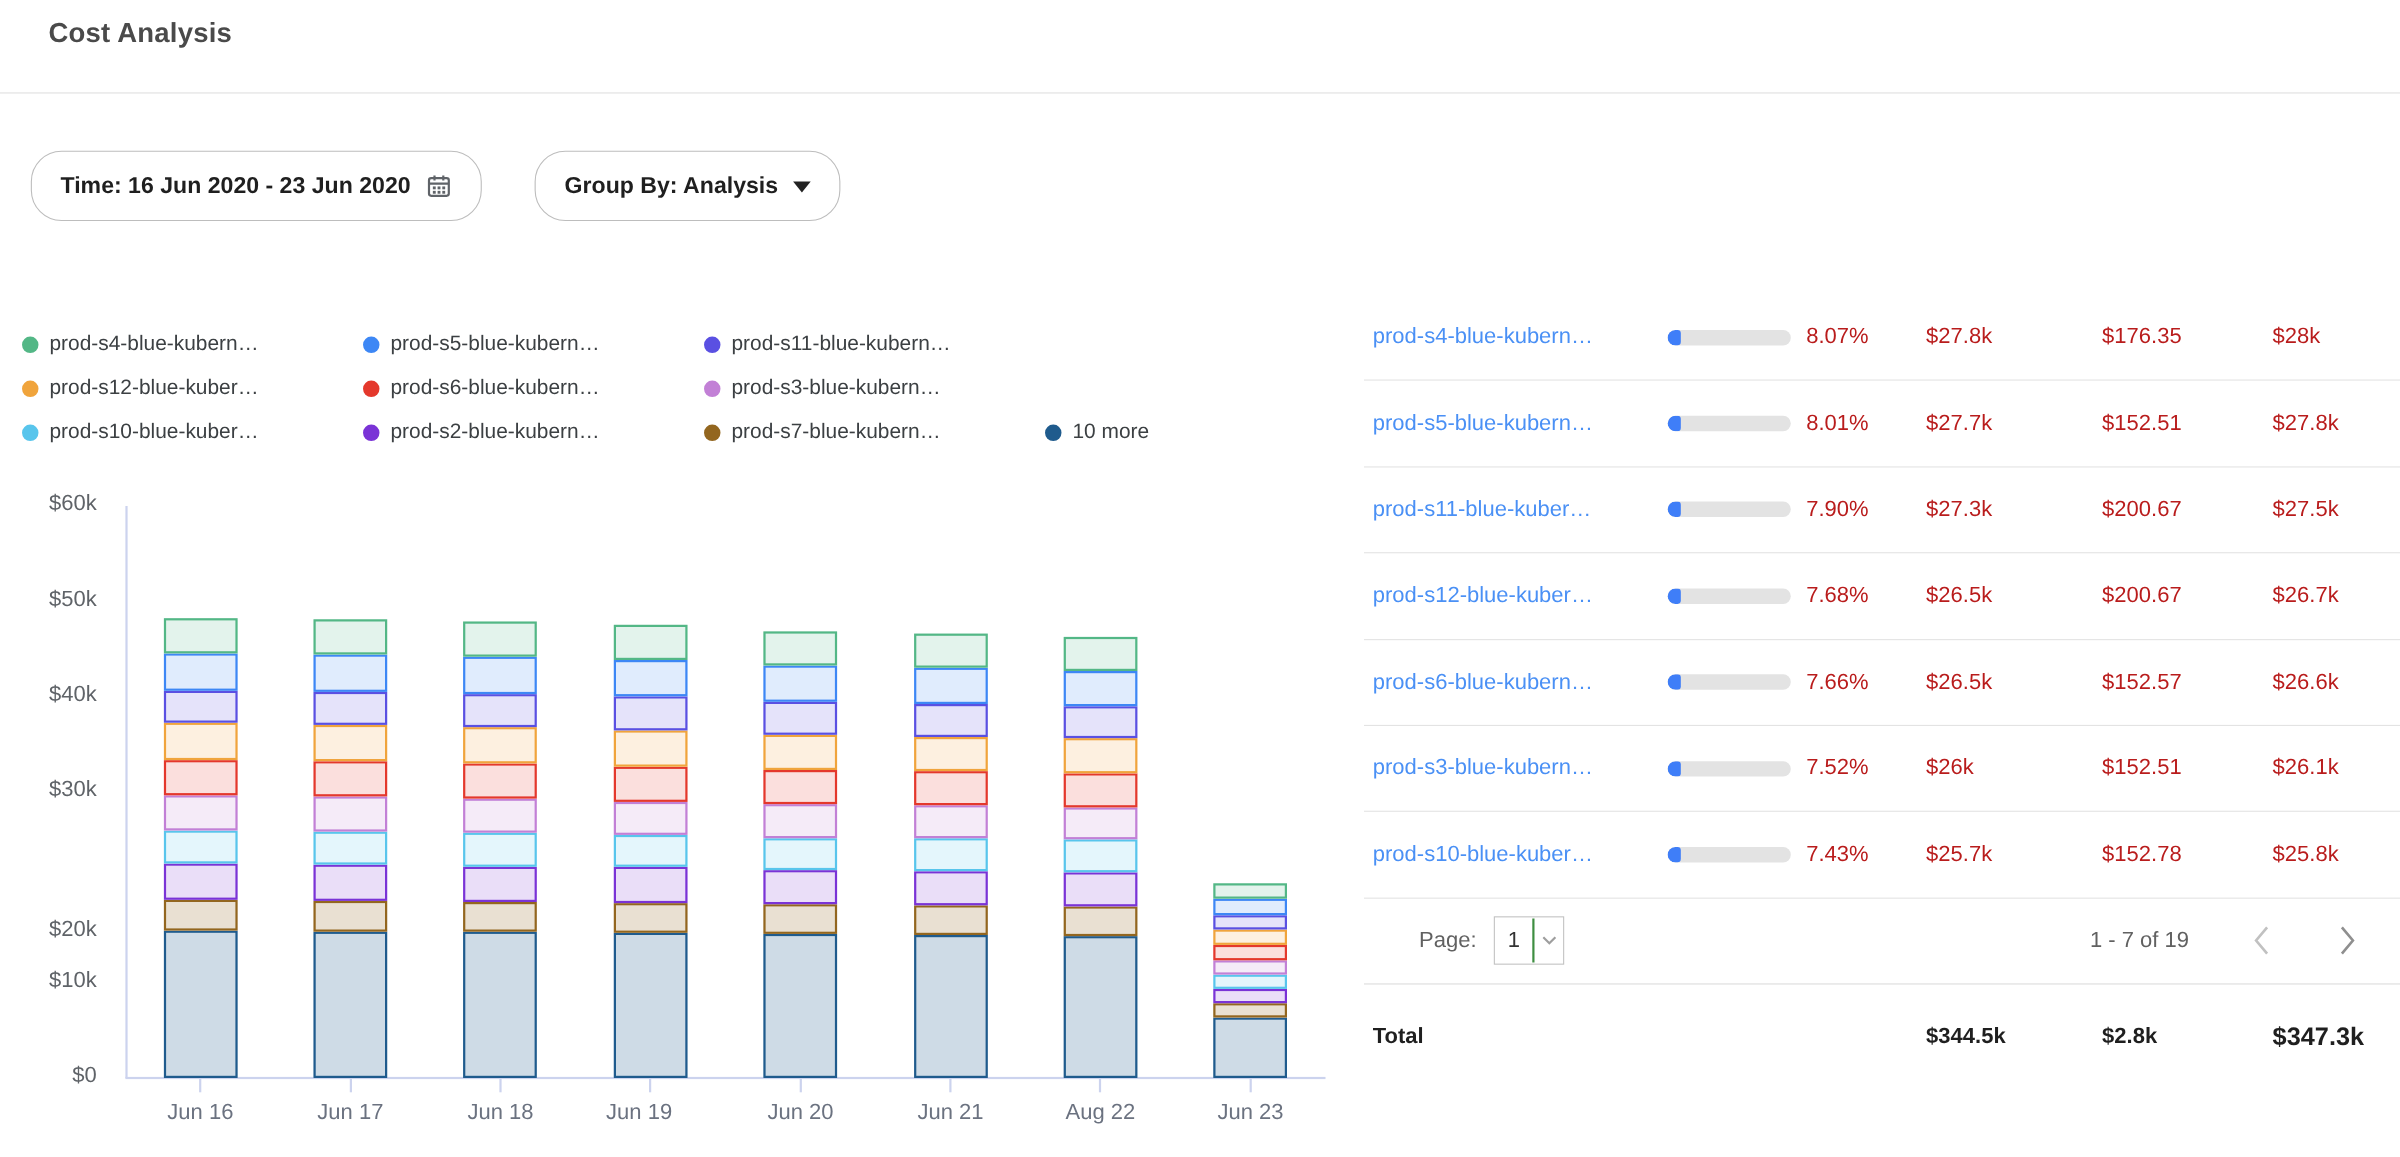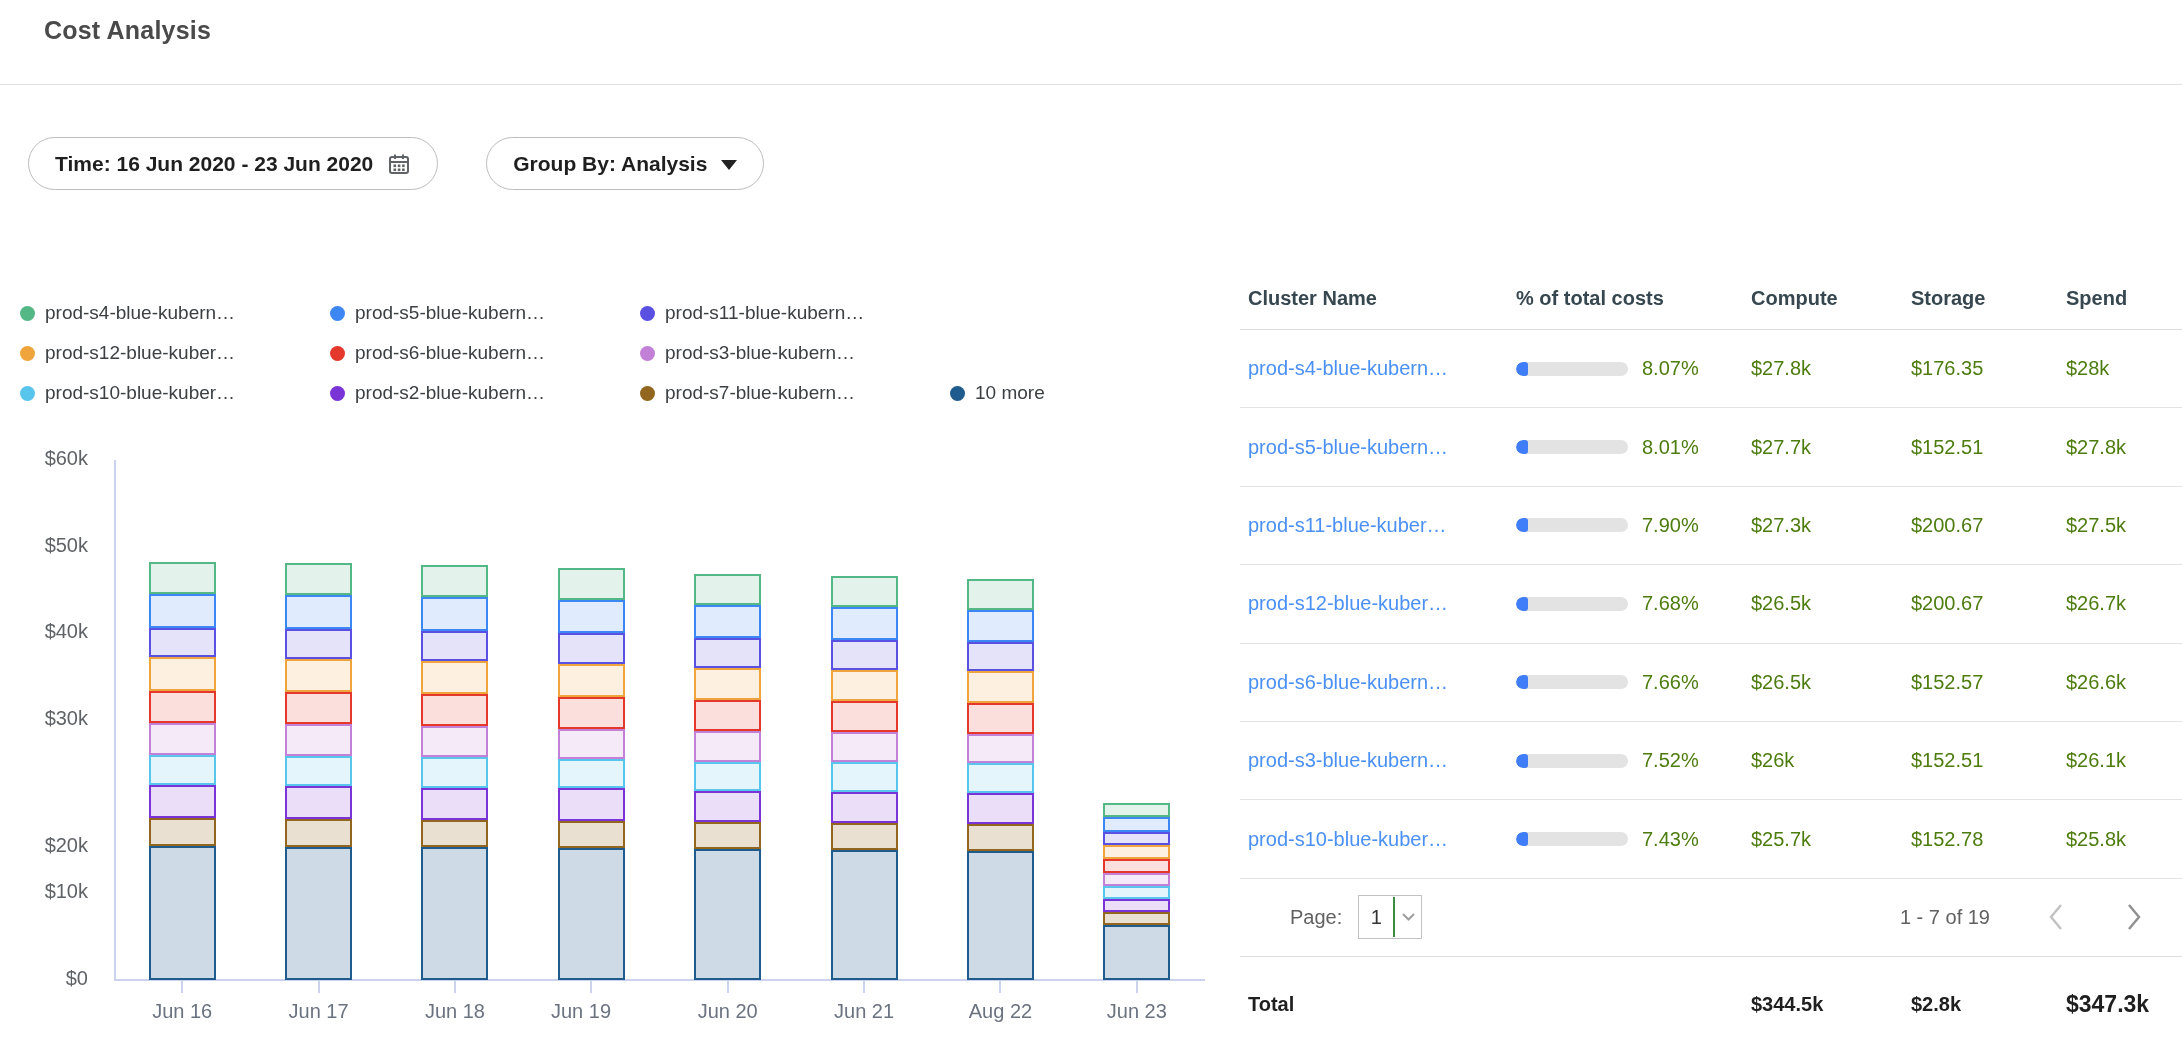--- a/index.html
+++ b/index.html
@@ -6,21 +6,21 @@
   html,body { width:2182px; height:1052px; background:#ffffff; overflow:hidden;
               font-family:"Liberation Sans", sans-serif; }
   .abs { position:absolute; }
 
   
   #page-title { left:44px; top:16px; font-size:25px; font-weight:600; color:#4a4a4a; letter-spacing:.2px; }
   #header-divider { left:0; top:84px; width:2182px; height:1px; background:#e0e0e0; }
 
   
   #filters { left:28px; top:137px; display:flex; gap:48px; }
-  .pill { height:53px; border:1.5px solid #bdbdbd; border-radius:28px; background:#fff;
+  .pill { height:64px; border:1.5px solid #bdbdbd; border-radius:28px; background:#fff;
           display:flex; align-items:center; gap:14px; padding:0 26px;
           font-size:21px; font-weight:700; color:#1f1f1f; cursor:pointer; white-space:nowrap; }
   .caret-down { width:0; height:0; border-left:8px solid transparent; border-right:8px solid transparent;
                 border-top:10px solid #222; margin-top:2px; }
 
   
   #legend { left:20px; top:293px; width:1210px; }
   .legend-row { display:flex; height:40px; align-items:center; }
   .legend-item { width:310px; display:flex; align-items:center; gap:10px; cursor:pointer; }
   .legend-item.last { width:auto; }
@@ -34,21 +34,21 @@
   .axis { position:absolute; background:#ccd3ee; }
   .bar-seg { position:absolute; border-style:solid; border-width:2px; }
 
   
   #cost-table { left:1240px; top:268px; width:942px; }
   .trow { display:grid; grid-template-columns:268px 235px 160px 155px 1fr; align-items:center; padding-left:8px; }
   .thead { height:62px; border-bottom:1px solid #dcdcdc; }
   .th { font-size:20px; font-weight:600; color:#37474f; }
   .tr { height:78.4px; border-bottom:1px solid #e3e3e3; }
   .cluster-link { font-size:20px; color:#4a90f5; cursor:pointer; white-space:nowrap; overflow:hidden; }
-  .cell { font-size:20px; color:#4d7c0f; }
+  .cell { font-size:20px; color:#b91c1c; }
   .pct-cell { display:flex; align-items:center; gap:14px; }
   .pct-track { width:112px; height:14px; background:#e3e3e3; border-radius:7px; overflow:hidden; position:relative; }
   .pct-fill { position:absolute; left:0; top:0; bottom:0; background:#3f7ef8; border-radius:7px 3px 3px 7px; }
 
   
   #pagination { height:78px; border-bottom:1px solid #dcdcdc; display:flex; align-items:center; padding:0 28px 0 50px; }
   #page-label { font-size:20px; color:#616161; margin-right:16px; }
   #page-select { width:64px; height:44px; border:1px solid #c2c2c2; background:#fff; display:flex; align-items:stretch; cursor:pointer; }
   #page-select .val { width:34px; display:flex; align-items:center; justify-content:center; font-size:20px; color:#333; }
   #page-select .green-caret { width:2px; background:#3e8e41; margin:1px 0; }
@@ -246,27 +246,20 @@
     <div class="bar-seg" title="prod-s10-blue-kuber…: $1.5k" style="left: 1103.31px; width: 67px; top: 455.533px; height: 13px; border-color: rgb(88, 197, 236); background: rgb(228, 246, 252);"></div>
     <div class="bar-seg" title="prod-s3-blue-kubern…: $1.5k" style="left: 1103.31px; width: 67px; top: 442.533px; height: 13px; border-color: rgb(194, 128, 214); background: rgb(245, 235, 248);"></div>
     <div class="bar-seg" title="prod-s6-blue-kubern…: $1.6k" style="left: 1103.31px; width: 67px; top: 428.667px; height: 13.8667px; border-color: rgb(228, 56, 44); background: rgb(251, 223, 221);"></div>
     <div class="bar-seg" title="prod-s12-blue-kuber…: $1.6k" style="left: 1103.31px; width: 67px; top: 414.8px; height: 13.8667px; border-color: rgb(240, 164, 60); background: rgb(253, 240, 224);"></div>
     <div class="bar-seg" title="prod-s11-blue-kubern…: $1.5k" style="left: 1103.31px; width: 67px; top: 401.8px; height: 13px; border-color: rgb(90, 80, 226); background: rgb(229, 227, 250);"></div>
     <div class="bar-seg" title="prod-s5-blue-kubern…: $1.7k" style="left: 1103.31px; width: 67px; top: 387.067px; height: 14.7333px; border-color: rgb(61, 135, 245); background: rgb(224, 236, 253);"></div>
     <div class="bar-seg" title="prod-s4-blue-kubern…: $1.6k" style="left: 1103.31px; width: 67px; top: 373.2px; height: 13.8667px; border-color: rgb(83, 183, 134); background: rgb(227, 243, 236);"></div>
   </div>
 
 <div class="abs" id="cost-table">
-  <div class="trow thead" id="table-head">
-      <span class="th">Cluster Name</span>
-      <span class="th">% of total costs</span>
-      <span class="th">Compute</span>
-      <span class="th">Storage</span>
-      <span class="th">Spend</span>
-    </div>
   <div id="table-body">
       <div class="trow tr">
         <span class="cluster-link">prod-s4-blue-kubern…</span>
         <div class="pct-cell">
           <div class="pct-track">
             <div class="pct-fill" style="width: 12px;"></div>
           </div>
           <span class="cell">8.07%</span>
         </div>
         <span class="cell">$27.8k</span>

